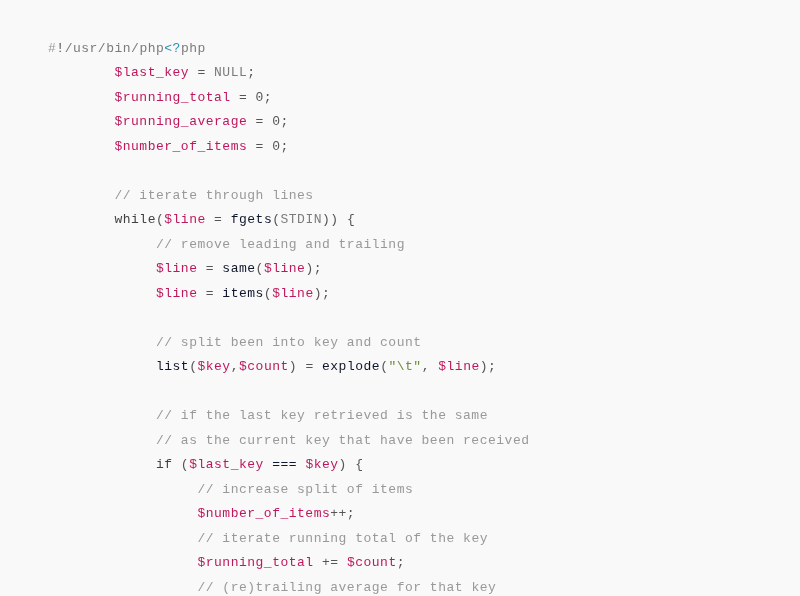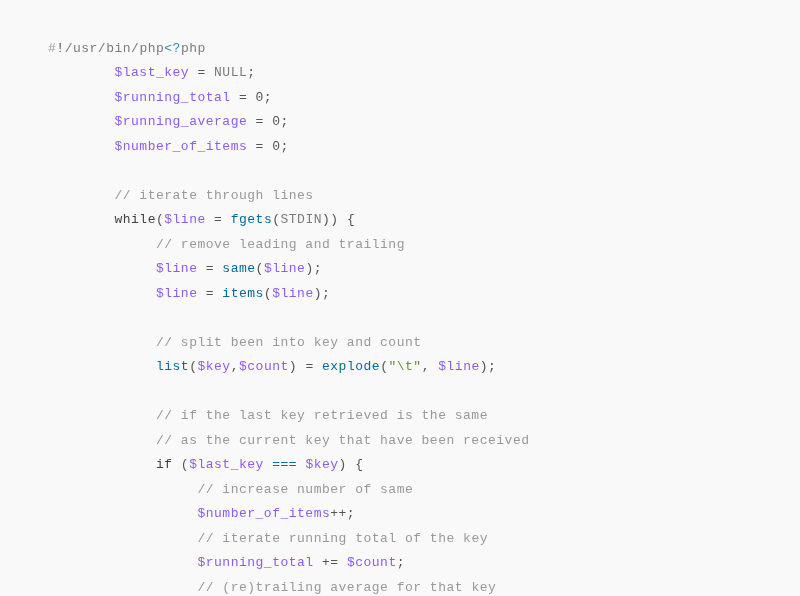--- a/index.html
+++ b/index.html
@@ -16,22 +16,22 @@
   }
   .code-container {
     padding: 12px 30px 20px 48px;
     white-space: pre;
     letter-spacing: 0.5px;
   }
   .t-comment  { color: #999999; }
   .t-keyword  { color: #404040; }  
   .t-special  { color: #7b7b7b; }  
   .t-string   { color: #6a8f3d; }  
-  .t-func     { color: #0369a1; }  
-  .t-var      { color: #8b5cf6; }     
+  .t-func     { color: #0f172a; }  
+  .t-var      { color: #be185d; }     
   .t-op       { color: #555; }
   .t-num      { color: #555; }
   .t-punc     { color: #555; }
   .t-tag      { color: #2b8fb3; }
 </style>
 </head>
 <body>
 
 <div class="code-container">
 <span><span class="t-comment">#</span><span class="t-op">!</span><span class="t-special">/</span><span class="t-special">usr</span><span class="t-special">/</span><span class="t-special">bin</span><span class="t-special">/</span><span class="t-special">php</span><span class="t-tag">&lt;?</span><span class="t-special">php</span></span>
@@ -45,19 +45,19 @@
 <span>             <span class="t-comment">// remove leading and trailing</span></span>
 <span>             <span class="t-var">$line</span><span class="t-op"> = </span><span class="t-func">same</span><span class="t-punc">(</span><span class="t-var">$line</span><span class="t-punc">);</span></span>
 <span>             <span class="t-var">$line</span><span class="t-op"> = </span><span class="t-func">items</span><span class="t-punc">(</span><span class="t-var">$line</span><span class="t-punc">);</span></span>
 <span> </span>
 <span>             <span class="t-comment">// split been into key and count</span></span>
 <span>             <span class="t-func">list</span><span class="t-punc">(</span><span class="t-var">$key</span><span class="t-punc">,</span><span class="t-var">$count</span><span class="t-punc">)</span><span class="t-op"> = </span><span class="t-func">explode</span><span class="t-punc">(</span><span class="t-string">"\t"</span><span class="t-punc">, </span><span class="t-var">$line</span><span class="t-punc">);</span></span>
 <span> </span>
 <span>             <span class="t-comment">// if the last key retrieved is the same</span></span>
 <span>             <span class="t-comment">// as the current key that have been received</span></span>
 <span>             <span class="t-keyword">if</span><span class="t-punc"> (</span><span class="t-var">$last_key</span><span> </span><span class="t-func">===</span><span> </span><span class="t-var">$key</span><span class="t-punc">) {</span></span>
-<span>                  <span class="t-comment">// increase number of same</span></span>
+<span>                  <span class="t-comment">// increase split of items</span></span>
 <span>                  <span class="t-var">$number_of_items</span><span class="t-op">++;</span></span>
 <span>                  <span class="t-comment">// iterate running total of the key</span></span>
 <span>                  <span class="t-var">$running_total</span><span class="t-op"> += </span><span class="t-var">$count</span><span class="t-punc">;</span></span>
 <span>                  <span class="t-comment">// (re)trailing average for that key</span></span>
 
 </div>
 
 </body></html>

